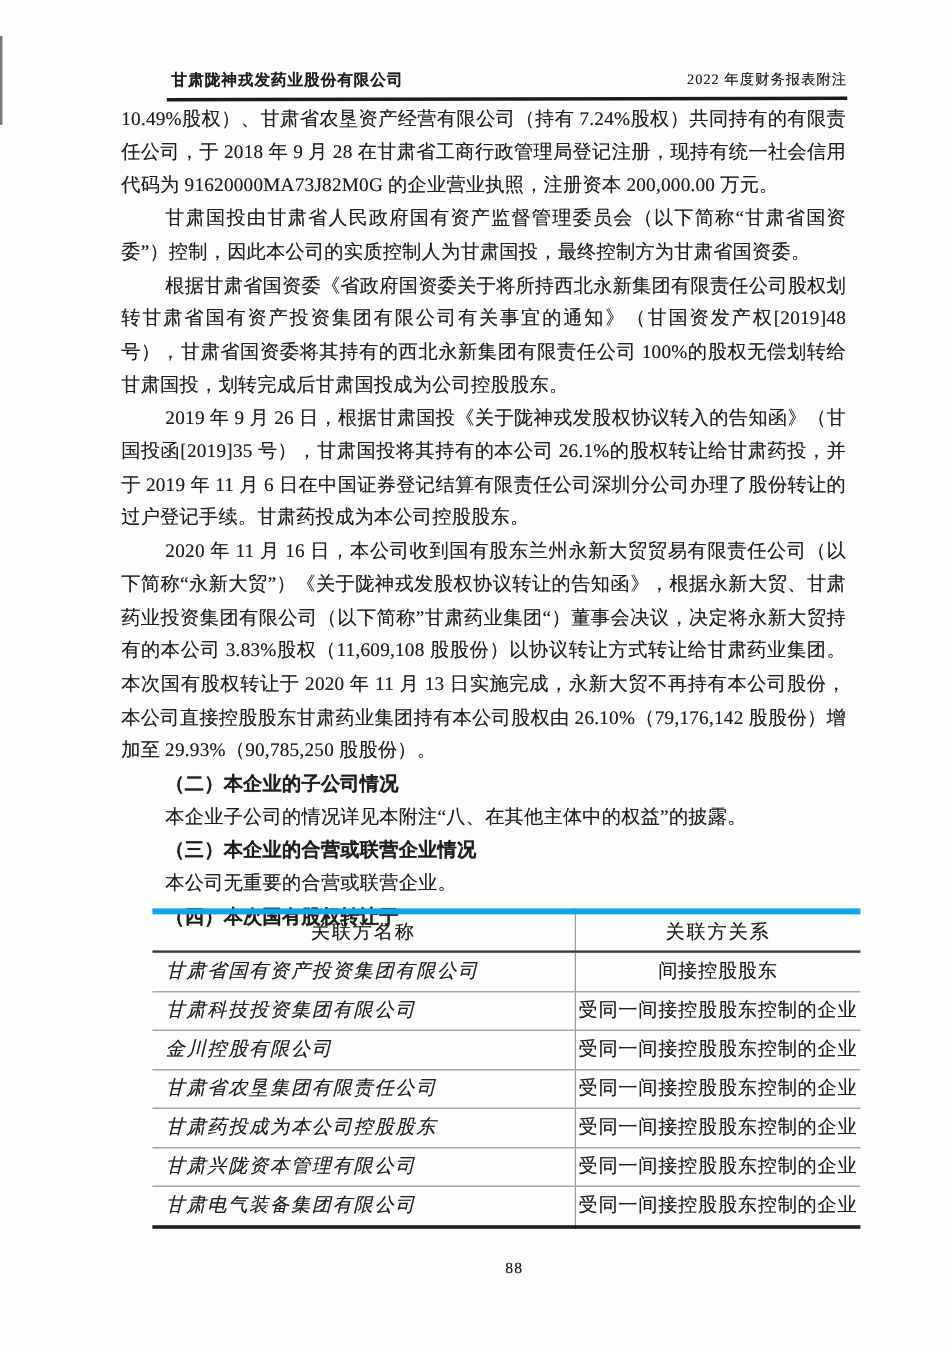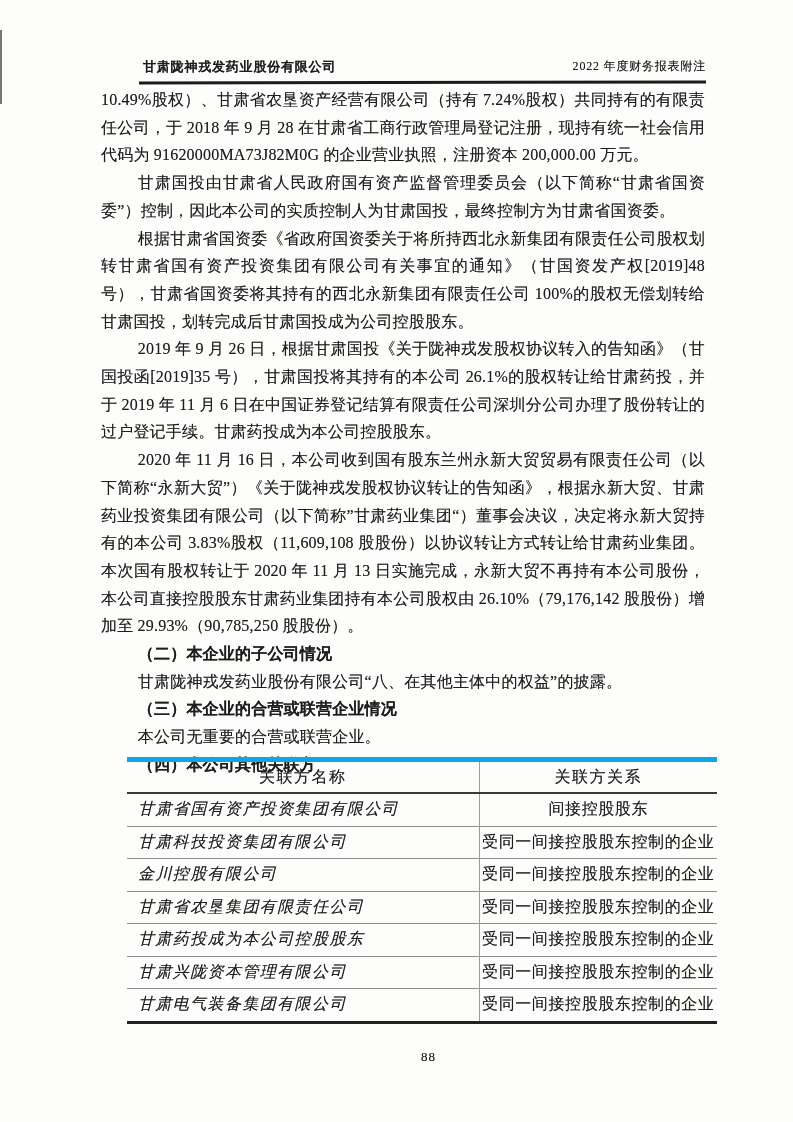--- a/index.html
+++ b/index.html
@@ -81,24 +81,24 @@
   <div class="hdr-title">2022 年度财务报表附注</div>
   <div class="hdr-rule"></div>
 
   <div class="content" id="content">
       <p class="">10.49%股权）、甘肃省农垦资产经营有限公司（持有 7.24%股权）共同持有的有限责任公司，于 2018 年 9 月 28 在甘肃省工商行政管理局登记注册，现持有统一社会信用代码为 91620000MA73J82M0G 的企业营业执照，注册资本 200,000.00 万元。</p>
       <p class="ind">甘肃国投由甘肃省人民政府国有资产监督管理委员会（以下简称“甘肃省国资委”）控制，因此本公司的实质控制人为甘肃国投，最终控制方为甘肃省国资委。</p>
       <p class="ind">根据甘肃省国资委《省政府国资委关于将所持西北永新集团有限责任公司股权划转甘肃省国有资产投资集团有限公司有关事宜的通知》（甘国资发产权[2019]48 号），甘肃省国资委将其持有的西北永新集团有限责任公司 100%的股权无偿划转给甘肃国投，划转完成后甘肃国投成为公司控股股东。</p>
       <p class="ind">2019 年 9 月 26 日，根据甘肃国投《关于陇神戎发股权协议转入的告知函》（甘国投函[2019]35 号），甘肃国投将其持有的本公司 26.1%的股权转让给甘肃药投，并于 2019 年 11 月 6 日在中国证券登记结算有限责任公司深圳分公司办理了股份转让的过户登记手续。甘肃药投成为本公司控股股东。</p>
       <p class="ind">2020 年 11 月 16 日，本公司收到国有股东兰州永新大贸贸易有限责任公司（以下简称“永新大贸”）《关于陇神戎发股权协议转让的告知函》，根据永新大贸、甘肃药业投资集团有限公司（以下简称”甘肃药业集团“）董事会决议，决定将永新大贸持有的本公司 3.83%股权（11,609,108 股股份）以协议转让方式转让给甘肃药业集团。本次国有股权转让于 2020 年 11 月 13 日实施完成，永新大贸不再持有本公司股份，本公司直接控股股东甘肃药业集团持有本公司股权由 26.10%（79,176,142 股股份）增加至 29.93%（90,785,250 股股份）。</p>
       <p class="sec">（二）本企业的子公司情况</p>
-      <p class="ind">甘肃陇神戎发药业股份有限公司“八、在其他主体中的权益”的披露。</p>
+      <p class="ind">本企业子公司的情况详见本附注“八、在其他主体中的权益”的披露。</p>
       <p class="sec">（三）本企业的合营或联营企业情况</p>
       <p class="ind">本公司无重要的合营或联营企业。</p>
-      <p class="sec">（四）本公司其他关联方</p>
+      <p class="sec">（四）本次国有股权转让于</p>
     </div>
 
   <table class="rp">
     <colgroup>
         <col class="c1">
         <col class="c2">
       </colgroup>
     <thead>
       <tr>
         <th class="v">关联方名称</th>

